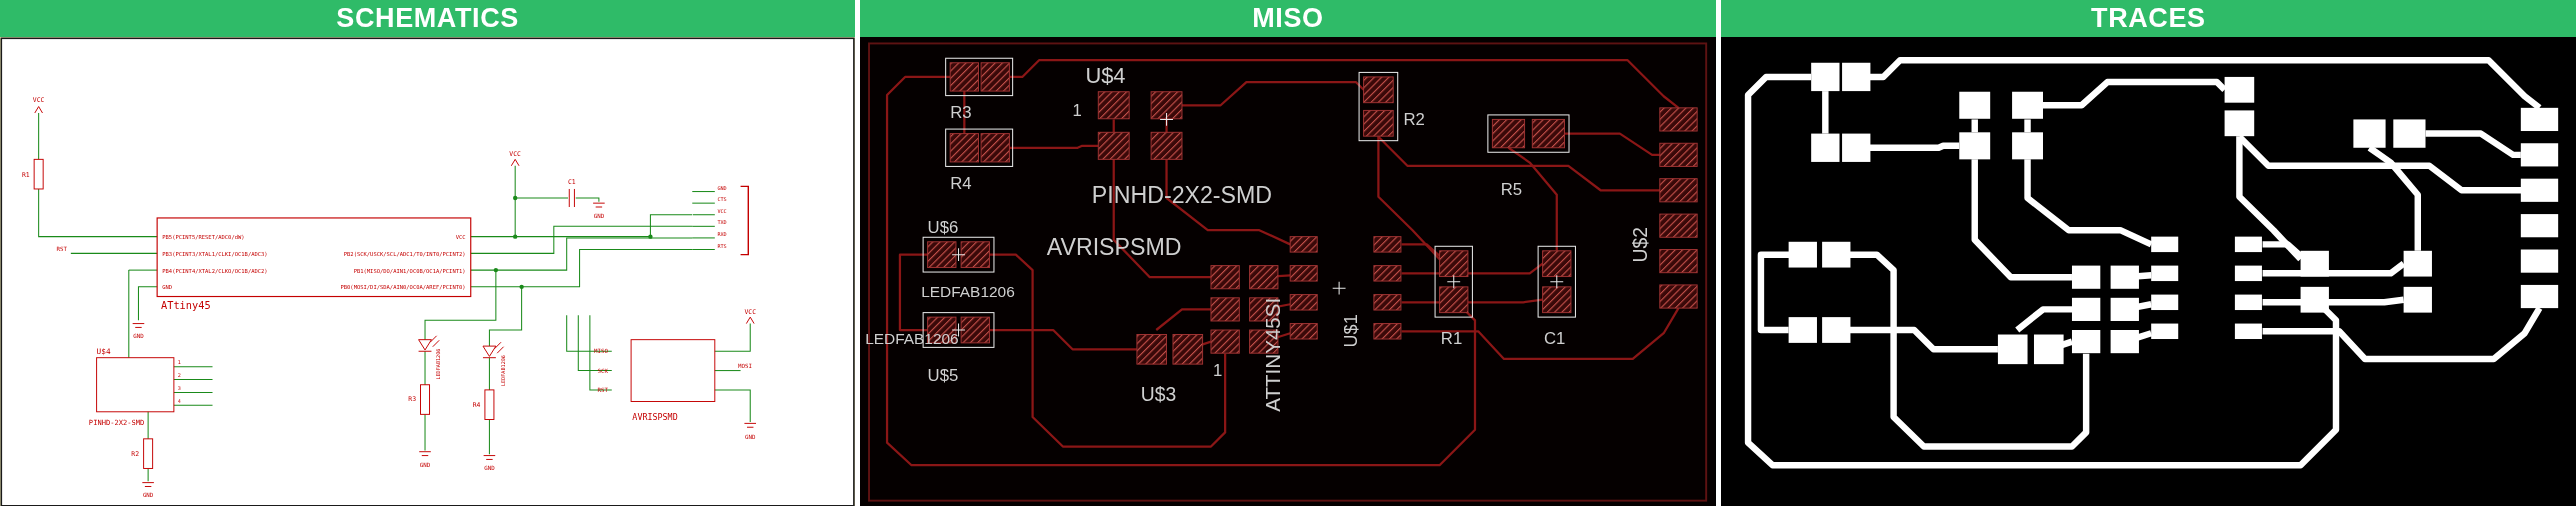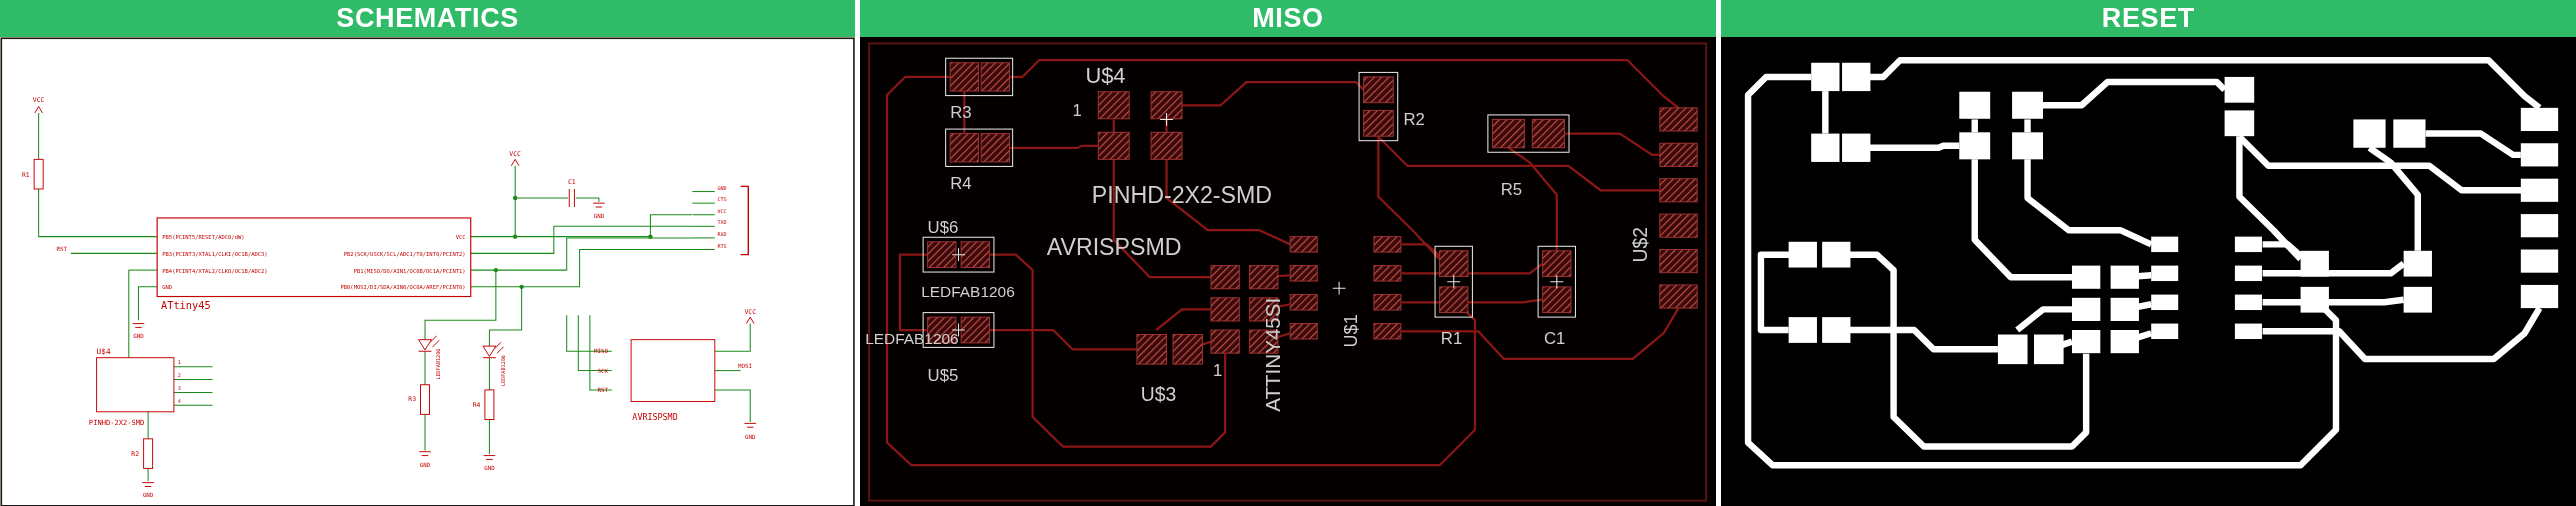--- a/index.html
+++ b/index.html
@@ -302,21 +302,21 @@
           <text font-size="28" transform="translate(772,482) rotate(-90)">U$1</text>
           <text x="902" y="476" font-size="26">R1</text>
           <text x="1062" y="476" font-size="26">C1</text>
         </g>
       </svg>
     </div>
   </section>
 
   <section class="panel">
     <header class="panel-header">
-      <h1>RESET</h1>
+      <h1>TRACES</h1>
     </header>
     <div class="panel-body dark-body">
       <svg viewBox="0 0 1328 730">
         <rect width="1328" height="730" fill="#000000"></rect>
         <use href="#net" stroke="#ffffff" stroke-width="10" stroke-linejoin="round"></use>
         <use href="#pads" fill="#ffffff"></use>
       </svg>
     </div>
   </section>
 

